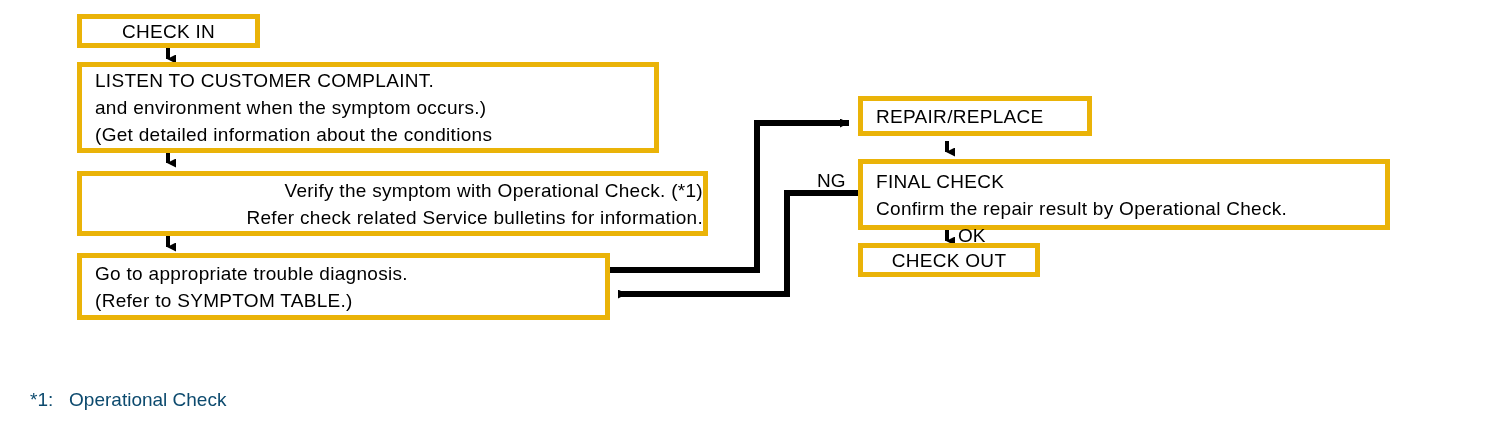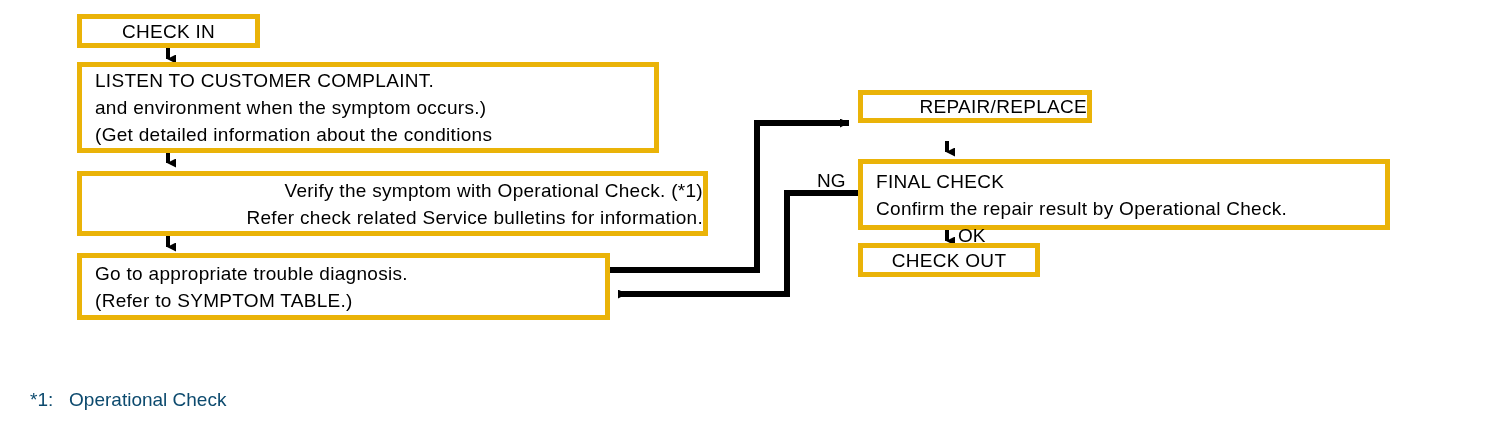--- a/index.html
+++ b/index.html
@@ -108,21 +108,21 @@
   <div class="node" style="left:77px; top:171px; width:631px; height:65px;align-items:flex-end;">
     <div class="line">Verify the symptom with Operational Check. (*1)</div>
     <div class="line">Refer check related Service bulletins for information.</div>
   </div>
 
   <div class="node" style="left:77px; top:253px; width:533px; height:67px;">
     <div class="line">Go to appropriate trouble diagnosis.</div>
     <div class="line">(Refer to SYMPTOM TABLE.)</div>
   </div>
 
-  <div class="node" style="left:858px; top:90px; width:234px; height:33px;text-align:right;">
+  <div class="node" style="left:858px; top:96px; width:234px; height:40px;">
     <div class="line">REPAIR/REPLACE</div>
   </div>
 
   <div class="node" style="left:858px; top:159px; width:532px; height:71px;">
     <div class="line">FINAL CHECK</div>
     <div class="line">Confirm the repair result by Operational Check.</div>
   </div>
 
   <div class="node center" style="left:858px; top:243px; width:182px; height:34px;">
     <div class="line">CHECK OUT</div>

